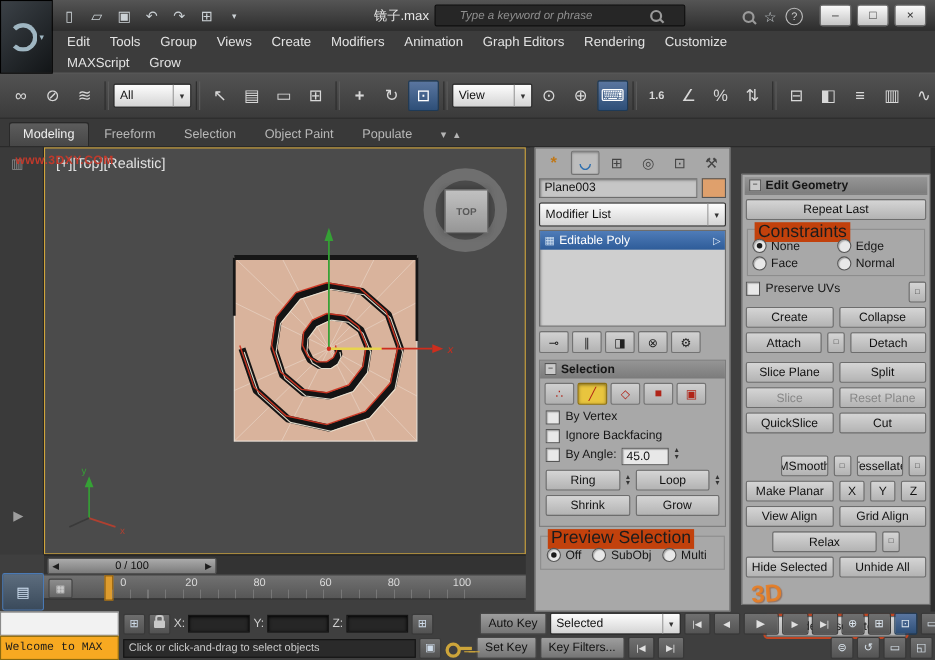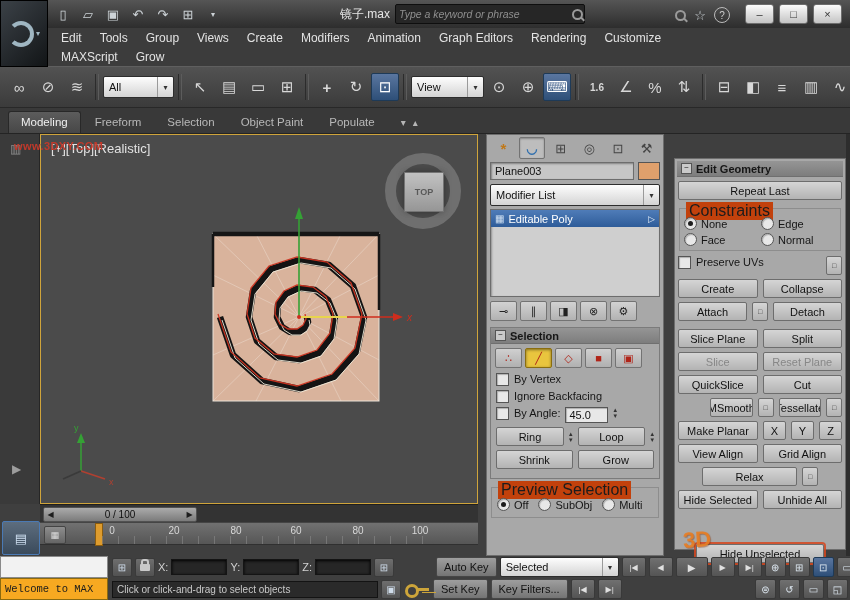--- a/index.html
+++ b/index.html
@@ -11,21 +11,21 @@
   #titlebar{left:0;top:0;width:850px;height:28px;background:linear-gradient(#555,#2d2d2d);
             border-bottom:1px solid #191919;}
   #appbtn{left:0;top:0;width:46px;height:65px;background:linear-gradient(135deg,#3b4147,#121517);
           border:1px solid #000;z-index:6;display:flex;align-items:center;justify-content:center;gap:2px;}
   .logo-swirl{width:18px;height:18px;border:4px solid #9fb6c2;border-left-color:transparent;border-radius:50%;}
   #qat{left:52px;top:3px;height:22px;display:flex;align-items:center;gap:3px;}
   .tbi{width:22px;height:20px;display:flex;align-items:center;justify-content:center;
        color:#ccd2d6;font-size:13px;}
   #titletext{left:250px;top:6px;width:140px;text-align:right;color:#e6e6e6;font-size:12px;}
   #search{left:395px;top:4px;width:186px;height:18px;background:#262626;border:1px solid #0e0e0e;
-          border-radius:2px;display:flex;align-items:center;padding:0 1px;gap:4px;}
+          border-radius:2px;display:flex;align-items:center;padding:0 20px;gap:4px;}
   #search input{flex:1;background:transparent;border:none;outline:none;color:#b5b5b5;
                 font-style:italic;font-size:10.5px;font-family:"Liberation Sans",sans-serif;}
   #search input::placeholder{color:#8f8f8f;font-style:italic;}
   .lens{width:7px;height:7px;border:2px solid #9a9a9a;border-radius:50%;position:relative;flex:none;}
   .lens::after{content:"";position:absolute;width:5px;height:2px;background:#9a9a9a;
                transform:rotate(45deg);right:-4px;bottom:-2px;}
   #tbright{right:120px;top:5px;display:flex;align-items:center;gap:8px;}
   .helpcirc{width:14px;height:14px;border:1px solid #bbb;border-radius:50%;display:flex;
             align-items:center;justify-content:center;color:#ccc;font-size:10px;}
   #winbox{right:8px;top:4px;display:flex;gap:5px;}
@@ -518,21 +518,21 @@
         <span class="btn">Split</span>
       </div>
       <div class="btnrow">
         <span class="btn disabled">Slice</span>
         <span class="btn disabled">Reset Plane</span>
       </div>
       <div class="btnrow">
         <span class="btn">QuickSlice</span>
         <span class="btn">Cut</span>
       </div>
-      <div class="btnrow" style="margin-top:4px;padding-left:32px;">
+      <div class="btnrow" style="margin-top:20px;padding-left:32px;">
         <span class="btn">MSmooth</span>
         <span class="optbox">□</span>
         <span class="btn">Tessellate</span>
         <span class="optbox">□</span>
       </div>
       <div class="btnrow">
         <span class="btn">Make Planar</span>
         <span class="btn axbtn">X</span>
         <span class="btn axbtn">Y</span>
         <span class="btn axbtn">Z</span>

